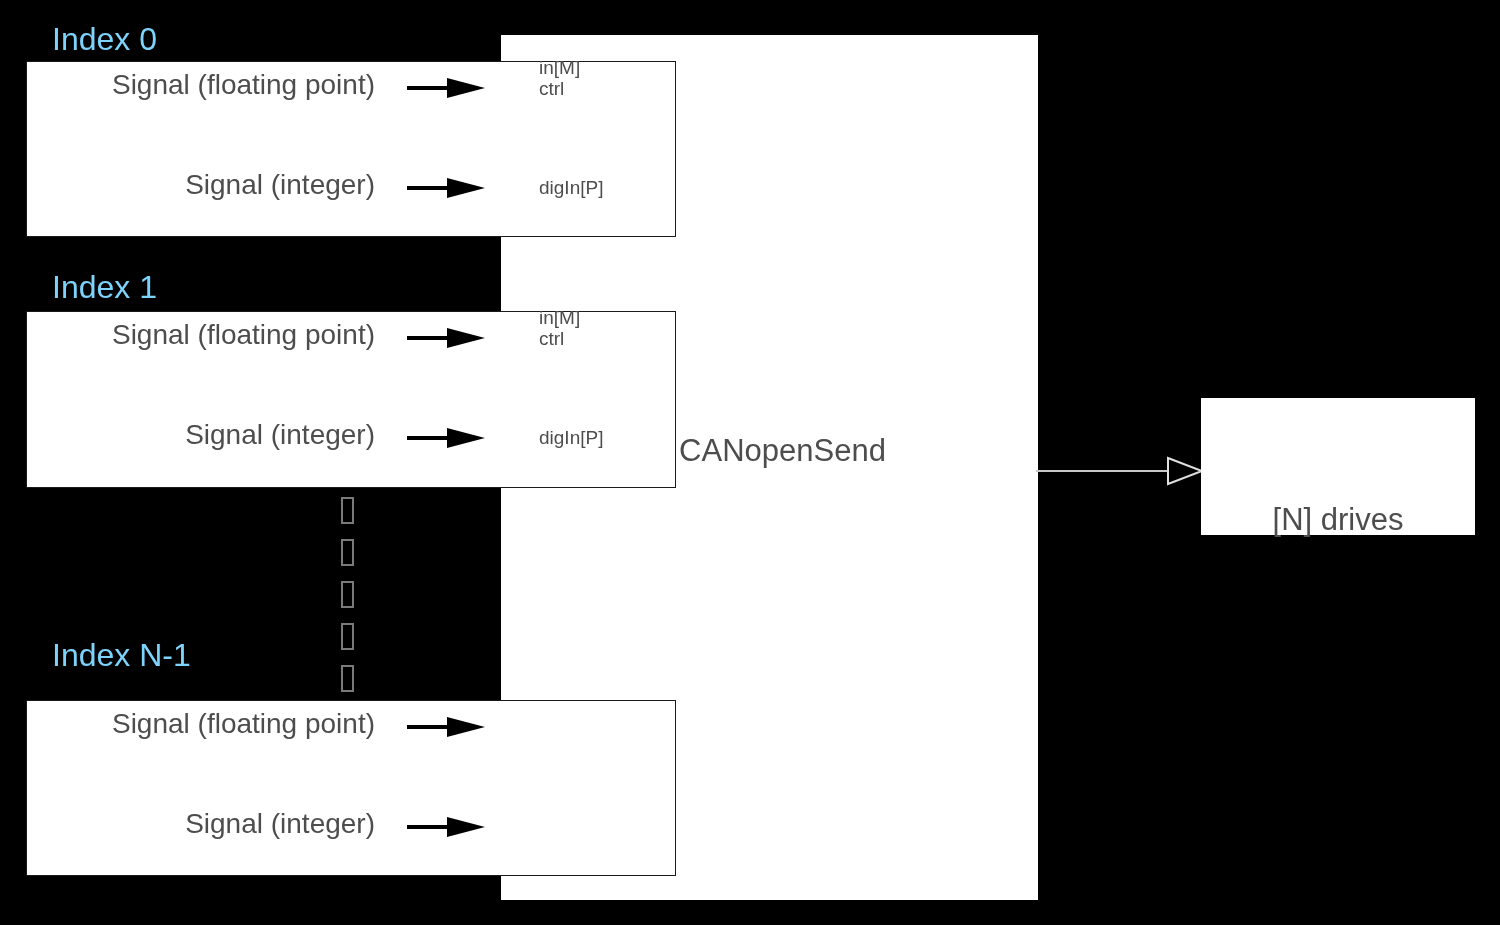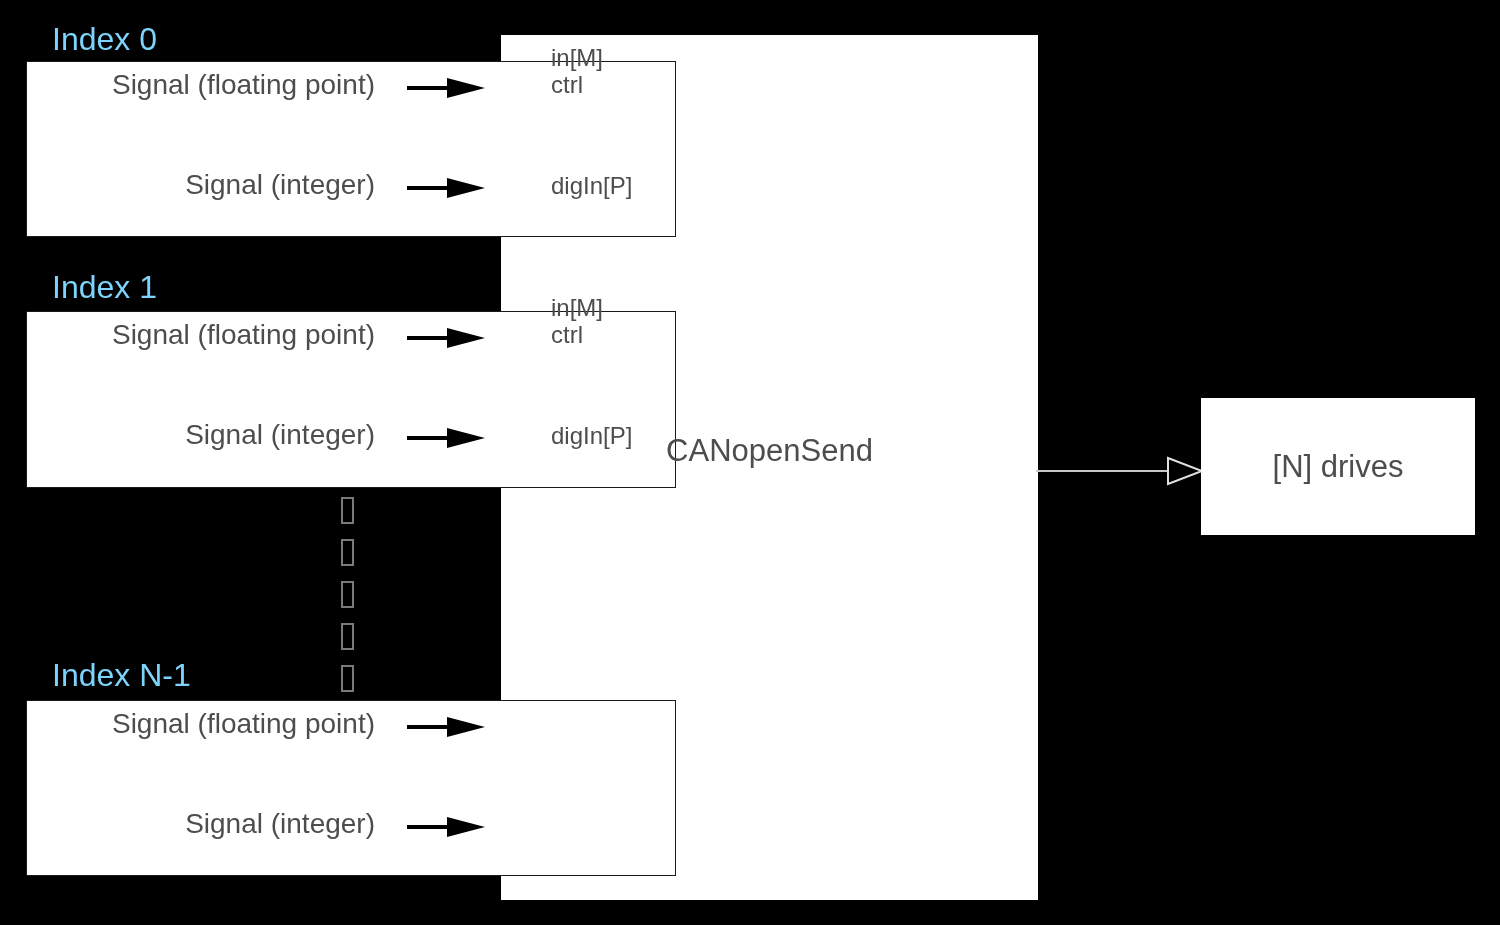--- a/index.html
+++ b/index.html
@@ -21,21 +21,21 @@
   .send-container {
     position: absolute;
     left: 501px;
     top: 35px;
     width: 537px;
     height: 865px;
     background: #ffffff;
   }
   .send-label {
     position: absolute;
-    left: 501px;
+    left: 514px;
     top: 450px;
     width: 537px;
     text-align: center;
     font-size: 31px;
     color: #4d4d4d;
     line-height: 1;
     transform: translateY(-50%);
     white-space: nowrap;
   }
 
@@ -56,21 +56,21 @@
   .index-label {
     position: absolute;
     left: 52px;
     font-size: 32px;
     color: #7dd3fc;
     line-height: 1;
     white-space: nowrap;
   }
   .index-label.i0 { top: 23px; }
   .index-label.i1 { top: 271px; text-align: right; }
-  .index-label.i2 { top: 659px; }
+  .index-label.i2 { top: 639px; }
 
   
   .sig-row {
     position: absolute;
     left: 0;
     width: 100%;
     height: 0;
     display: flex;
     align-items: center;
   }
@@ -91,22 +91,22 @@
   .arrow-solid {
     position: absolute;
     right: 190px;
     width: 78px;
     height: 22px;
     transform: translateY(-50%);
   }
 
   .port-label {
     position: absolute;
-    left: 524px;
-    font-size: 24px;
+    left: 512px;
+    font-size: 19px;
     color: #4d4d4d;
     line-height: 1.12;
     white-space: nowrap;
     transform: translateY(-50%);
   }
   .port-label.two-line { transform: translateY(-50%); }
 
   
   .tofu-col {
     position: absolute;
@@ -127,21 +127,21 @@
 
   
   .drives-box {
     position: absolute;
     left: 1201px;
     top: 398px;
     width: 274px;
     height: 137px;
     background: #ffffff;
     display: flex;
-    align-items: center;
+    align-items: flex-end;
     justify-content: center;
   }
   .drives-label {
     font-size: 31px;
     color: #4d4d4d;
     white-space: nowrap;
     line-height: 1;
   }
 
   

